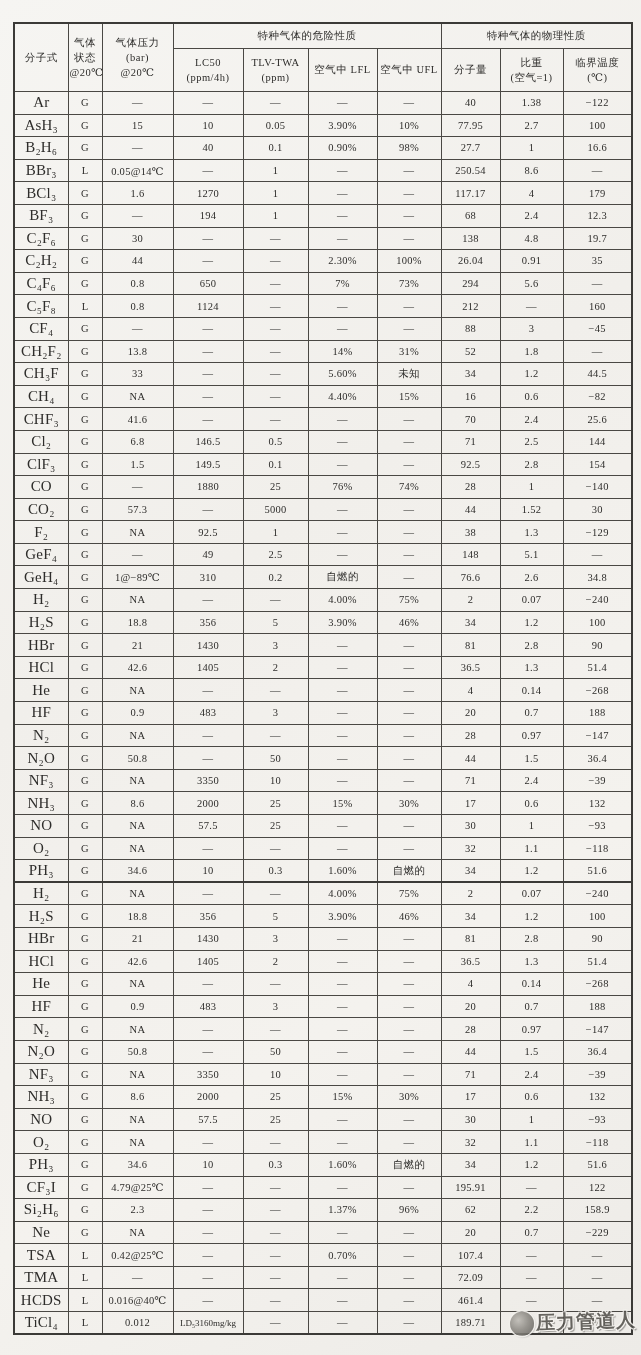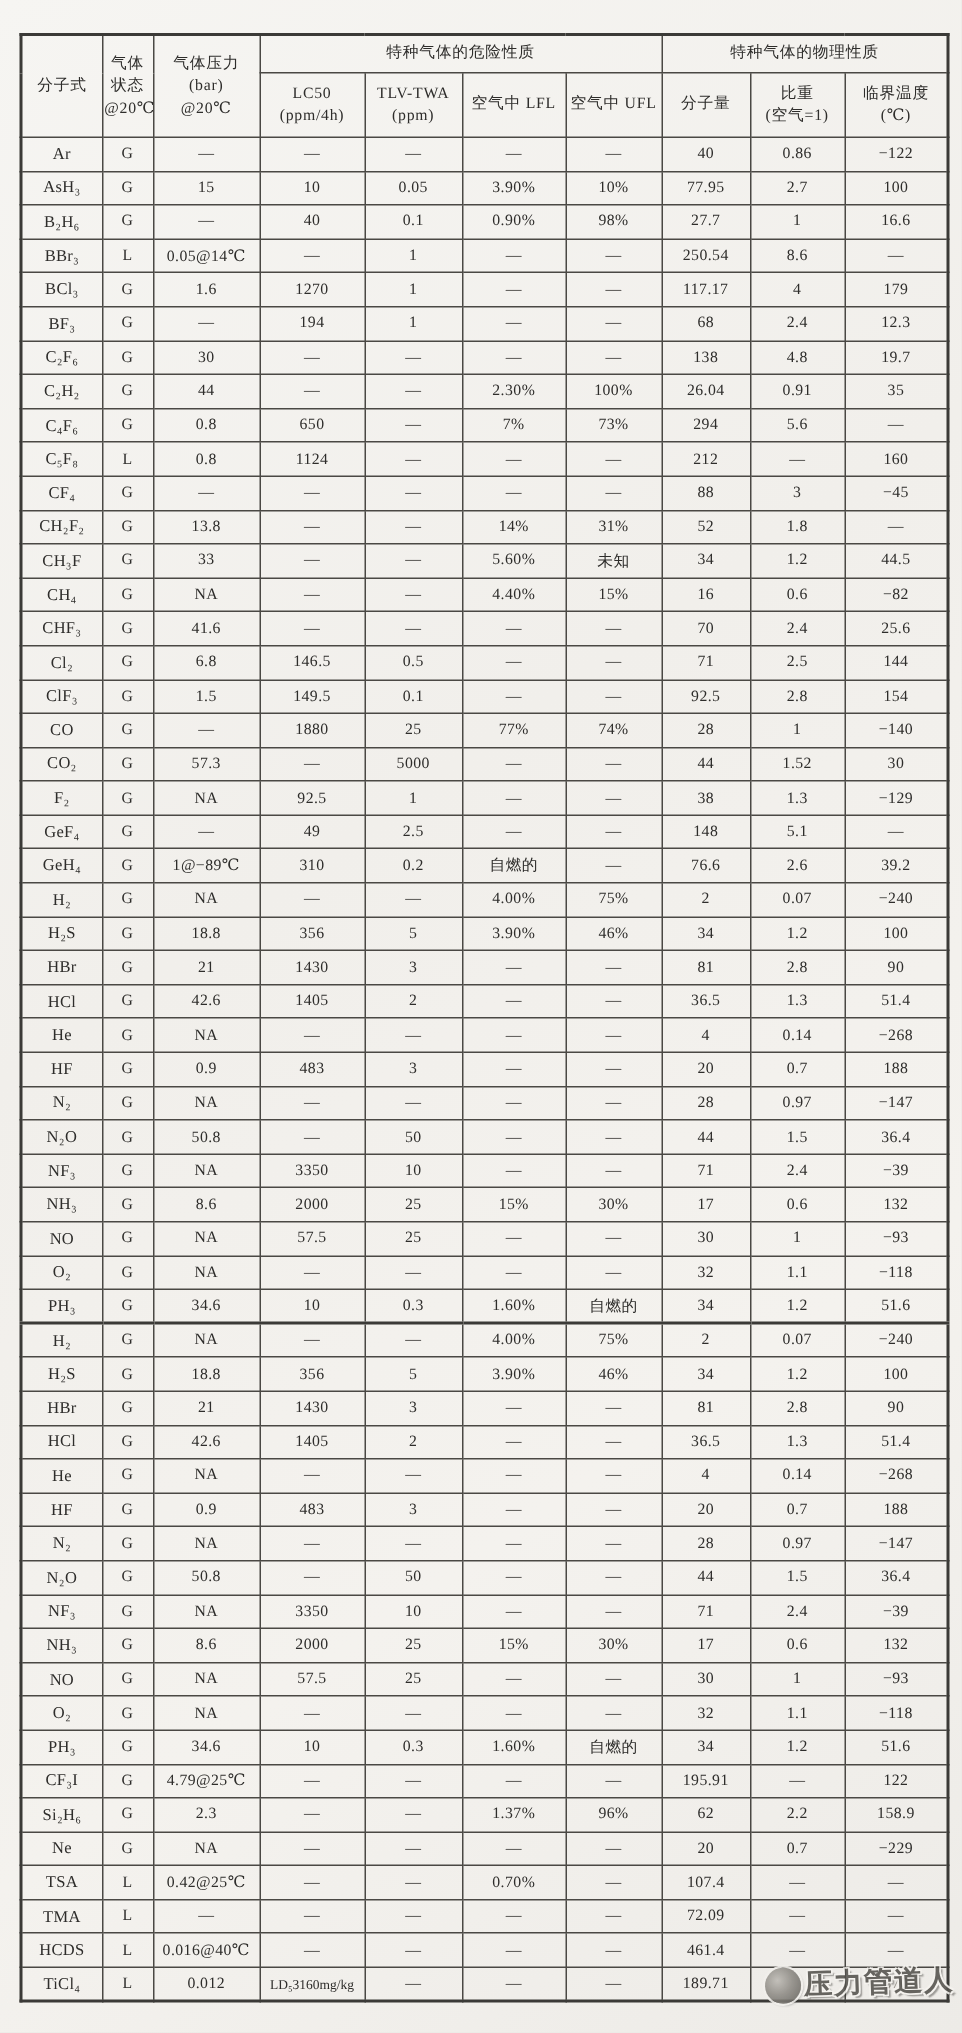--- a/index.html
+++ b/index.html
@@ -24,21 +24,21 @@
   }
   table.gas{border:2px solid #3b3a37;}
   thead th{
     font-weight:normal;font-size:10.5px;line-height:1.45;
     white-space:pre-line;letter-spacing:0.5px;
   }
   thead tr.group-row th{height:24px;}
   thead tr.sub-row th{height:42px;}
   tbody tr{height:22.6px;}
   tbody td{font-size:10.5px;letter-spacing:0.3px;white-space:nowrap;}
-  tbody td.fmla{font-size:11px;letter-spacing:0.2px;margin-left:15px;}
+  tbody td.fmla{font-size:15px;letter-spacing:0.2px;margin-left:15px;}
   tbody td.tight{font-size:9px;letter-spacing:0;}
   tbody tr.sect td{border-top:2px solid #3b3a37;}
   tbody tr:last-child td:last-child{color:#9a968f;margin-left:20px;}
   
   .watermark{
     position:absolute;right:5px;bottom:20px;
     display:flex;align-items:center;gap:2px;
     transform:rotate(-2deg);
     opacity:0.88;pointer-events:none;
   }
@@ -100,21 +100,21 @@
     <tbody>
         <tr>
           <td class="fmla">Ar</td>
           <td>G</td>
           <td>—</td>
           <td>—</td>
           <td>—</td>
           <td>—</td>
           <td>—</td>
           <td>40</td>
-          <td>0.86</td>
+          <td>1.38</td>
           <td>−122</td>
         </tr>
         <tr>
           <td class="fmla">AsH₃</td>
           <td>G</td>
           <td>15</td>
           <td>10</td>
           <td>0.05</td>
           <td>3.90%</td>
           <td>10%</td>
@@ -301,21 +301,21 @@
           <td>92.5</td>
           <td>2.8</td>
           <td>154</td>
         </tr>
         <tr>
           <td class="fmla">CO</td>
           <td>G</td>
           <td>—</td>
           <td>1880</td>
           <td>25</td>
-          <td>77%</td>
+          <td>76%</td>
           <td>74%</td>
           <td>28</td>
           <td>1</td>
           <td>−140</td>
         </tr>
         <tr>
           <td class="fmla">CO₂</td>
           <td>G</td>
           <td>57.3</td>
           <td>—</td>
@@ -353,21 +353,21 @@
         <tr>
           <td class="fmla">GeH₄</td>
           <td>G</td>
           <td>1@−89℃</td>
           <td>310</td>
           <td>0.2</td>
           <td>自燃的</td>
           <td>—</td>
           <td>76.6</td>
           <td>2.6</td>
-          <td>39.2</td>
+          <td>34.8</td>
         </tr>
         <tr>
           <td class="fmla">H₂</td>
           <td>G</td>
           <td>NA</td>
           <td>—</td>
           <td>—</td>
           <td>4.00%</td>
           <td>75%</td>
           <td>2</td>

